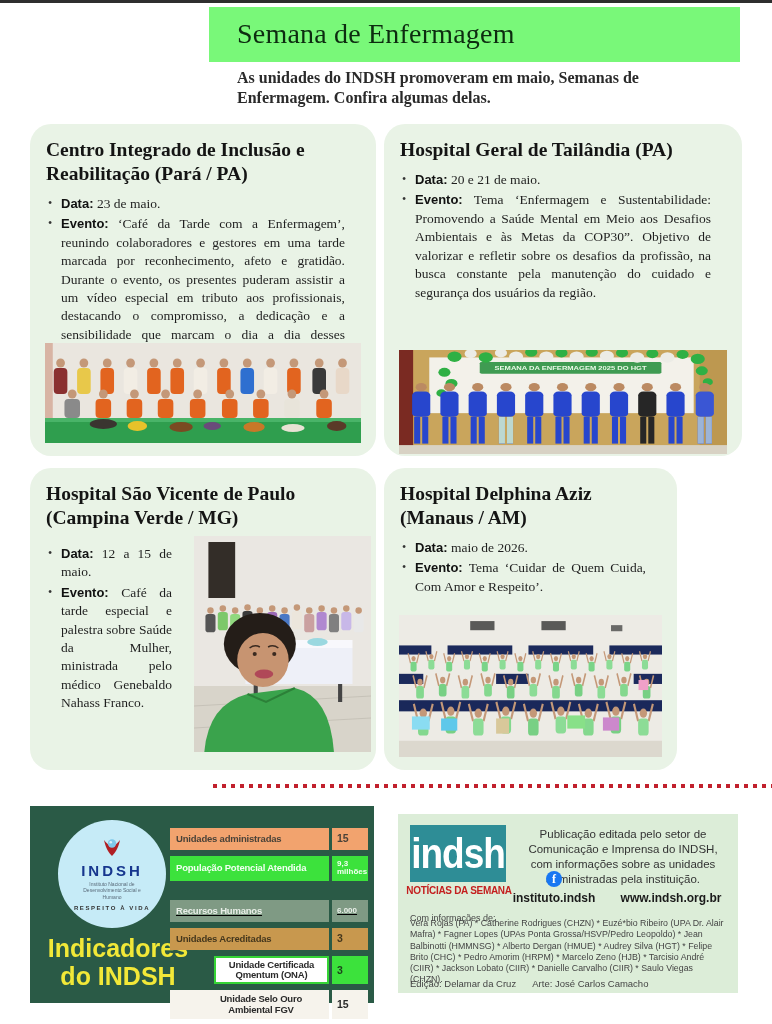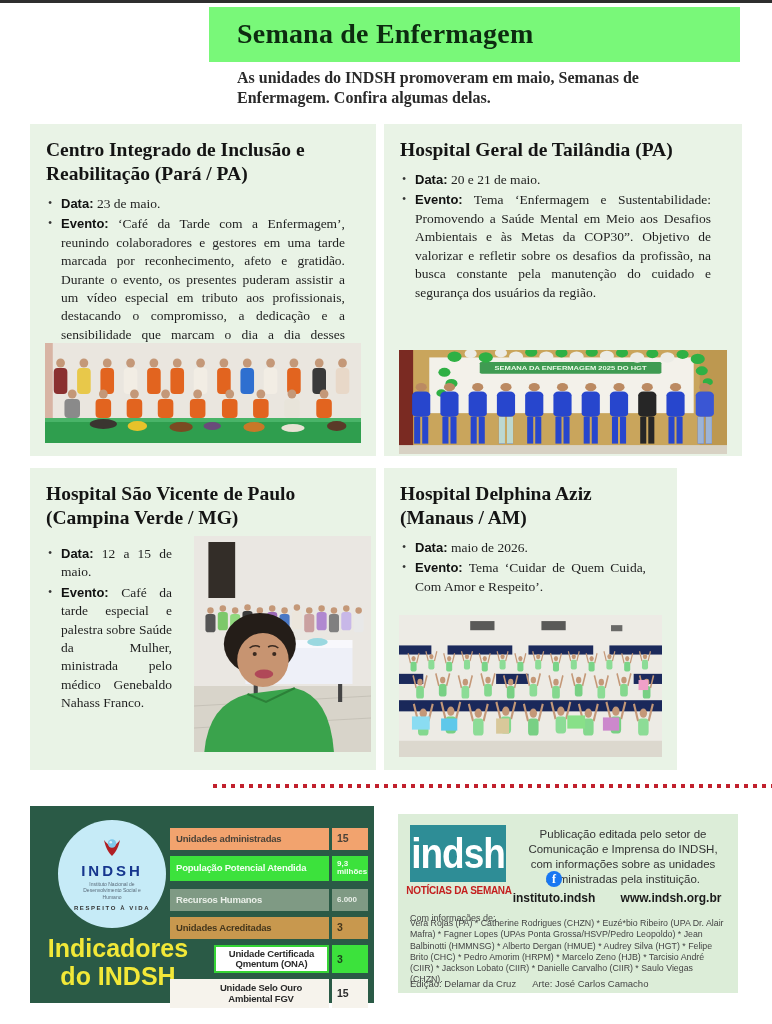--- a/index.html
+++ b/index.html
@@ -6,26 +6,26 @@
   body{width:772px;height:1024px;position:relative;background:#ffffff;
        font-family:"Liberation Sans",sans-serif;overflow:hidden;}
   .abs{position:absolute;}
 
   
   .top-rule{left:0;top:0;width:772px;height:3px;background:#2e2e2e;}
 
   
   .banner{left:209px;top:7px;width:531px;height:55px;background:#79f879;}
   .banner h1{margin:0;padding:11px 0 0 28px;font-family:"Liberation Serif",serif;
-             font-weight:bold;font-size:28px;color:#0d2c10;letter-spacing:.2px;}
+             font-weight:normal;font-size:28px;color:#0d2c10;letter-spacing:.2px;}
   .intro{left:237px;top:68px;width:486px;font-family:"Liberation Serif",serif;
          font-weight:bold;font-size:16px;line-height:1.28;color:#2a2a2a;}
 
   
-  .card{background:#e9f3e6;box-sizing:border-box;padding:14px 16px;}
+  .card{background:#e9f3e6;box-sizing:border-box;padding:14px 16px;border-radius:21px;}
   .card1{left:30px;top:124px;width:346px;height:332px;}
   .card2{left:384px;top:124px;width:358px;height:332px;}
   .card3{left:30px;top:468px;width:346px;height:302px;}
   .card4{left:384px;top:468px;width:293px;height:302px;}
   .card-title{font-family:"Liberation Serif",serif;font-weight:bold;font-size:19.5px;
               line-height:1.22;color:#141414;}
   ul.facts{list-style:none;margin:9px 15px 0 0;padding:0 0 0 2px;}
   ul.facts li{position:relative;padding-left:13px;font-family:"Liberation Serif",serif;
               font-size:13.5px;line-height:1.37;color:#1f1f1f;text-align:justify;margin-bottom:2px;}
   ul.facts li::before{content:"•";position:absolute;left:0;top:0;color:#333;font-size:12px;}
@@ -49,21 +49,21 @@
   .logo-circle{position:absolute;left:28px;top:14px;width:108px;height:108px;border-radius:50%;
                background:#c6ebf7;display:flex;flex-direction:column;align-items:center;
                justify-content:center;text-align:center;}
   .logo-indsh{font-weight:bold;font-size:15px;letter-spacing:3px;color:#16368e;margin-top:1px;}
   .logo-sub{font-size:5px;line-height:1.25;color:#5a6b7a;margin-top:2px;width:70px;}
   .logo-motto{font-size:6px;font-weight:bold;letter-spacing:1.6px;color:#333;margin-top:5px;}
   .ind-heading{position:absolute;left:0;top:128px;width:176px;text-align:center;
                font-weight:bold;font-size:25px;line-height:1.12;color:#f2e838;}
   .ind-table{position:absolute;left:140px;top:22px;width:198px;}
   .ind-row{display:flex;margin-bottom:6px;}
-  .ind-row:nth-child(3){margin-top:8px;}
+  .ind-row:nth-child(3){margin-top:19px;text-decoration:underline;}
   .ind-label{flex:1;min-height:14px;padding:4px 6px;font-size:9.5px;font-weight:bold;
              line-height:1.08;display:flex;align-items:center;letter-spacing:-.2px;text-align:center;}
   .ind-value{width:26px;flex:0 0 26px;margin-left:3px;padding:4px 5px;font-size:10.5px;
              font-weight:bold;line-height:1.05;display:flex;align-items:center;}
 
   
   .f-right{left:398px;top:814px;width:340px;height:179px;background:#dcedd8;}
   .news-logo{position:absolute;left:12px;top:11px;width:96px;height:57px;background:#2e8d96;
              display:flex;align-items:center;justify-content:center;}
   .news-logo span{color:#fff;font-weight:bold;font-size:37px;letter-spacing:-1px;

